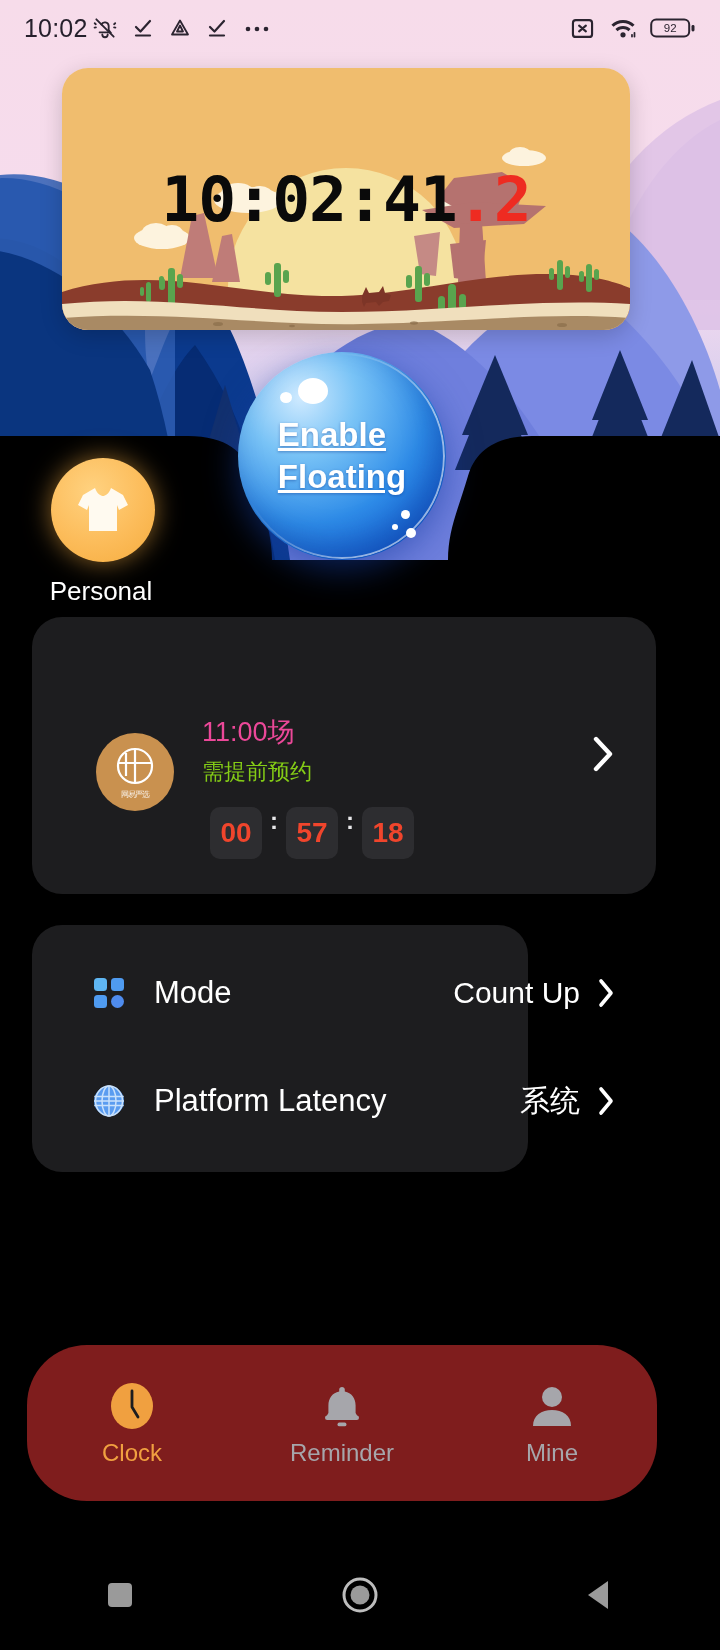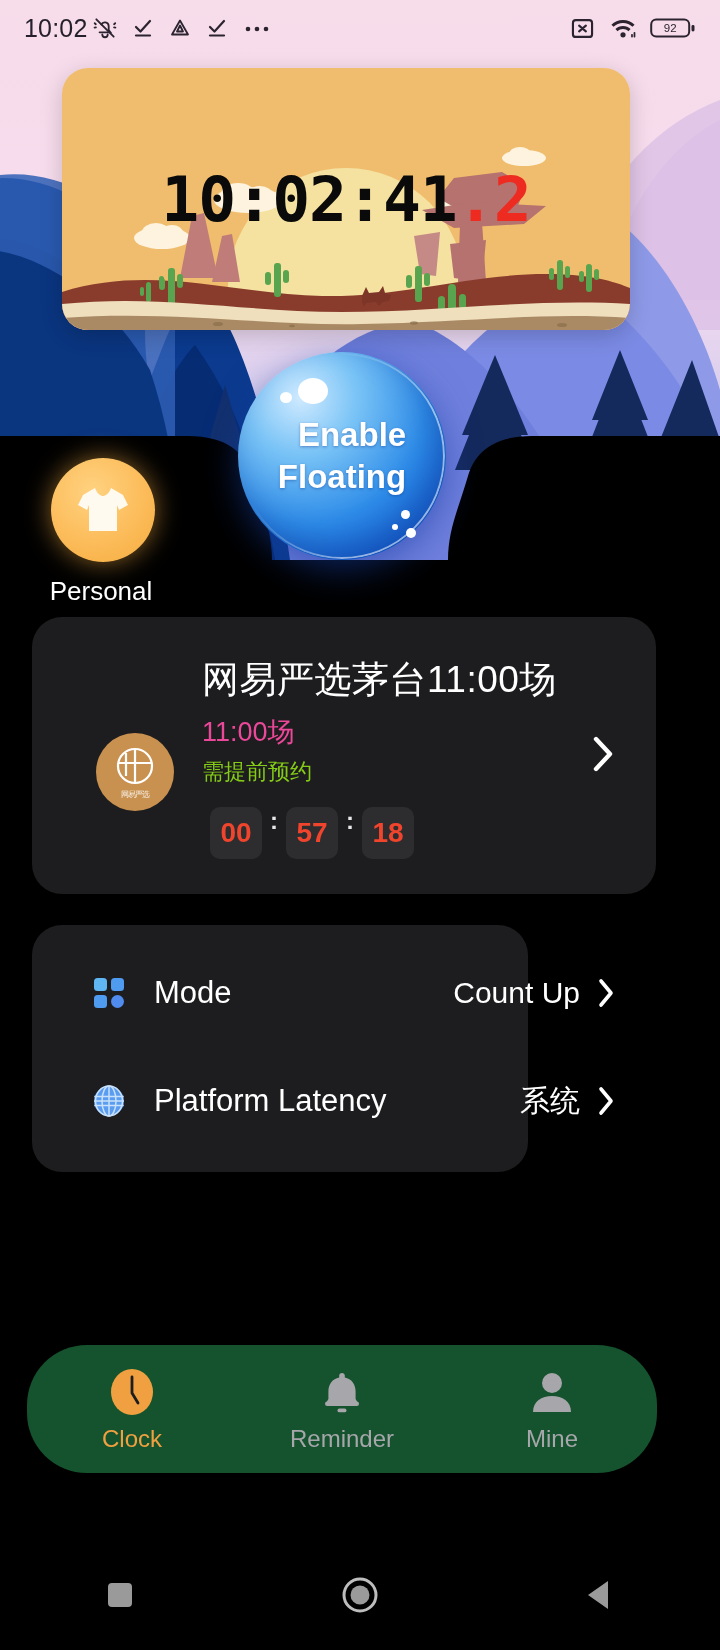--- a/index.html
+++ b/index.html
@@ -71,23 +71,24 @@
     border:2px solid rgba(255,255,255,.55);
     -webkit-mask-image:linear-gradient(120deg,transparent 30%,#000 70%);
             mask-image:linear-gradient(120deg,transparent 30%,#000 70%);
   }
   .bub-hl1{position:absolute;left:60px;top:26px;width:30px;height:26px;border-radius:50%;background:#fff;filter:blur(.6px);}
   .bub-hl2{position:absolute;left:42px;top:40px;width:12px;height:11px;border-radius:50%;background:#fff;}
   .bub-dot1{position:absolute;left:163px;top:158px;width:9px;height:9px;border-radius:50%;background:#fff;}
   .bub-dot2{position:absolute;left:154px;top:172px;width:6px;height:6px;border-radius:50%;background:#fff;}
   .bub-dot3{position:absolute;left:168px;top:176px;width:10px;height:10px;border-radius:50%;background:#fff;}
   .bubble-label{
-    position:relative; z-index:3; text-align:right; color:#fff;
+    position:relative; z-index:3; text-align:left; color:#fff;
     font-size:33px; font-weight:700; line-height:1.28;
     text-shadow:0 1px 3px rgba(10,50,140,.45);
+    text-decoration:underline;
   }
 
   
   .personal{
     position:absolute; left:50px; top:458px; width:106px; z-index:32;
     text-align:center;
   }
   .personal-circle{
     width:104px;height:104px;border-radius:50%;
     background:radial-gradient(circle at 40% 32%, #ffd280 0%, #fcbc5a 55%, #f5ac3e 100%);
@@ -146,22 +147,22 @@
   }
   .srow.r1{ top:38px; }
   .srow.r2{ top:146px; }
   .srow-icon{width:42px;height:42px;display:flex;align-items:center;justify-content:center;flex:0 0 42px;}
   .srow-label{color:#fff;font-size:31px;margin-left:24px;font-weight:400;}
   .srow-val{margin-left:auto;color:#fff;font-size:30px;font-weight:400;}
   .srow-chev{margin-left:16px;color:#fff;display:flex;align-items:center;}
 
   
   .tabbar{
-    position:absolute; left:27px; top:1345px; width:630px; height:128px;
-    background:#14532d; border-radius:60px; z-index:28;
+    position:absolute; left:27px; top:1345px; width:630px; height:156px;
+    background:#7f1d1d; border-radius:60px; z-index:28;
     display:flex; align-items:center;
   }
   .tab{
     flex:1; display:flex; flex-direction:column; align-items:center; gap:7px;
   }
   .tab-label{font-size:24px;}
   .tab.active .tab-label{color:#f0a040;}
   .tab .tab-label{color:#a6a6ab;}
 
   
@@ -408,21 +409,20 @@
 </div>
 
 <div class="card">
   <div class="card-avatar">
     <svg width="44" height="44" viewBox="0 0 44 44">
       <circle cx="22" cy="22" r="17" fill="none" stroke="#ffffff" stroke-width="2.2"></circle>
       <path d="M22 5 V39 M6 19 H38 M13 9 L13 32" stroke="#ffffff" stroke-width="2.2" fill="none"></path>
     </svg>
     <span class="brand-mini">网易严选</span>
   </div>
-  <div class="card-title">网易严选茅台11:00场</div>
   <div class="card-sub1">11:00场</div>
   <div class="card-sub2">需提前预约</div>
   <div class="countdown">
     <span class="cd-box">00</span>
     <span class="cd-sep">:</span>
     <span class="cd-box">57</span>
     <span class="cd-sep">:</span>
     <span class="cd-box">18</span>
   </div>
   <span class="card-chevron">

